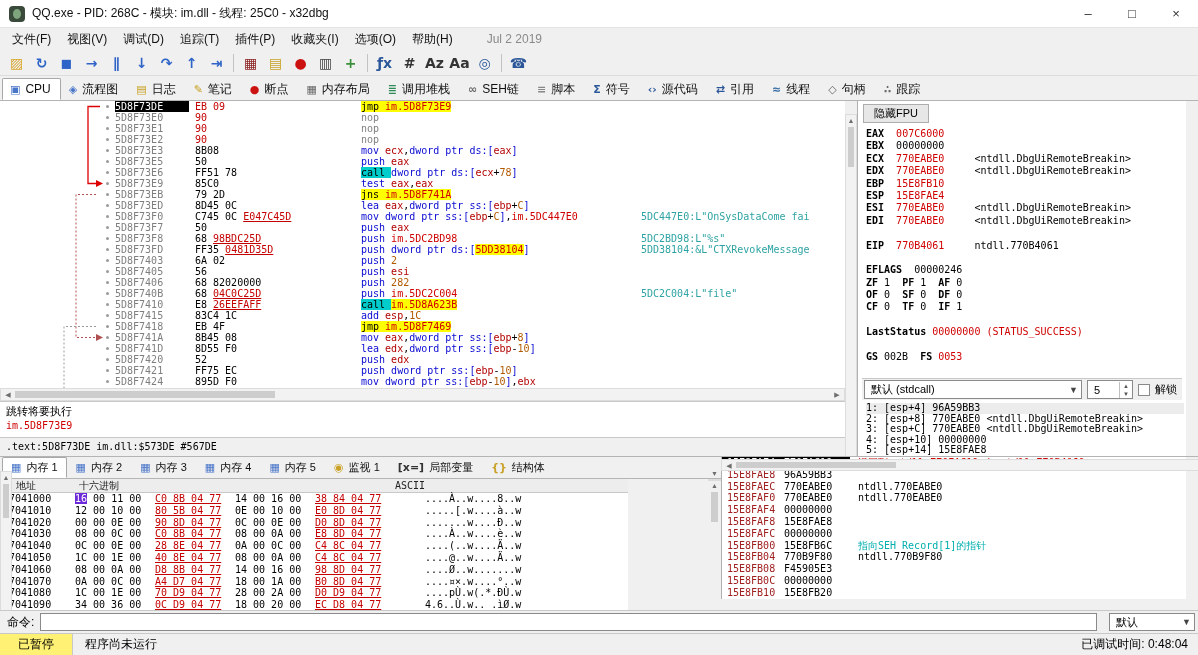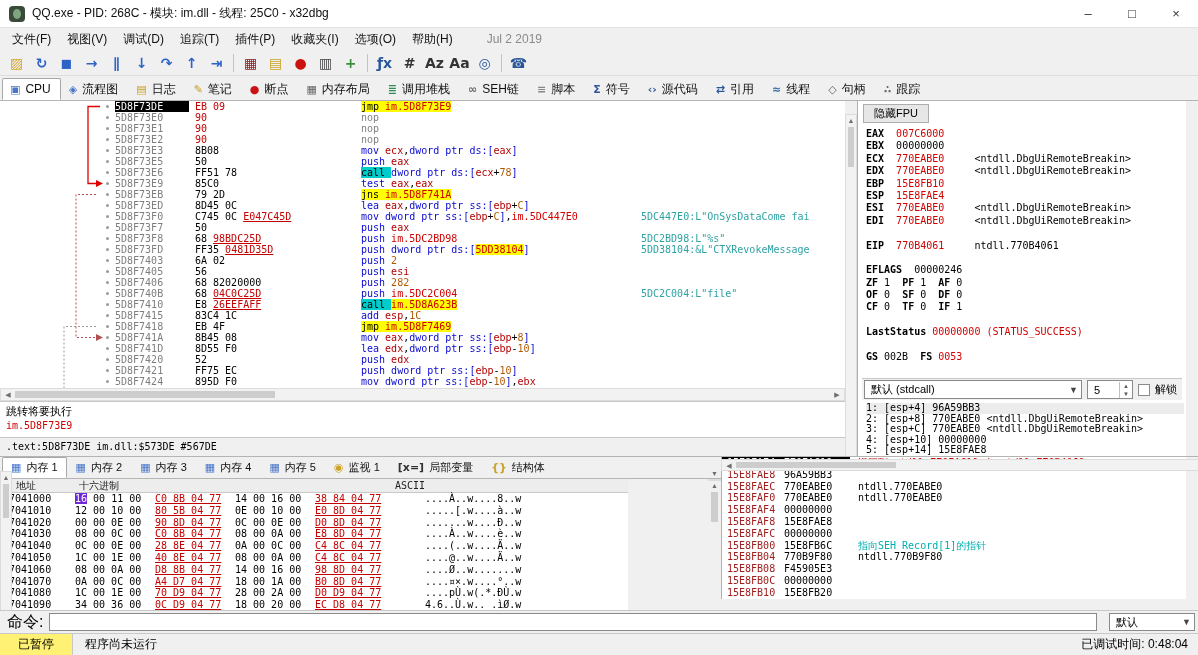--- a/index.html
+++ b/index.html
@@ -109,21 +109,21 @@
   .sb.h .ar.l{left:1px;top:1px;width:12px}
   .sb.h .ar.r{right:1px;top:1px;width:12px}
   .sb.v .ar.u{top:1px;left:0;right:0}
   .sb.v .ar.d{bottom:1px;left:0;right:0}
   .sb .thumb{position:absolute;background:#CDCDCD}
   .sb.h .thumb{top:2px;bottom:2px}
   .sb.v .thumb{left:2px;right:2px}
 
   
   .cmdbar{position:absolute;top:610px;left:0;right:0;height:23px;display:flex;align-items:center;background:#F0F0F0;border-top:1px solid #C8C8C8;padding:0 3px}
-  .cmdlbl{padding:0 6px 0 4px;font-size:16px}
+  .cmdlbl{padding:0 6px 0 4px;font-size:12px}
   .cmdinput{flex:1;height:18px;border:1px solid #8A8A8A;background:#FFF;font-family:"DejaVu Sans Mono",monospace;font-size:11px;padding:0 4px;outline:none}
   .cmdcombo{width:86px;margin-left:12px;height:18px}
   .statusbar{position:absolute;top:633px;left:0;right:0;bottom:0;display:flex;align-items:stretch;background:#F0F0F0;border-top:1px solid #C8C8C8}
   .paused{background:#FFF173;display:flex;align-items:center;padding:0 18px;font-size:12px;border-right:1px solid #C8C8C8}
   .statmsg{display:flex;align-items:center;padding-left:12px;font-size:12px;flex:1}
   .stattime{display:flex;align-items:center;padding-right:10px;font-size:12px}
 </style>
 </head>
 <body>
 

